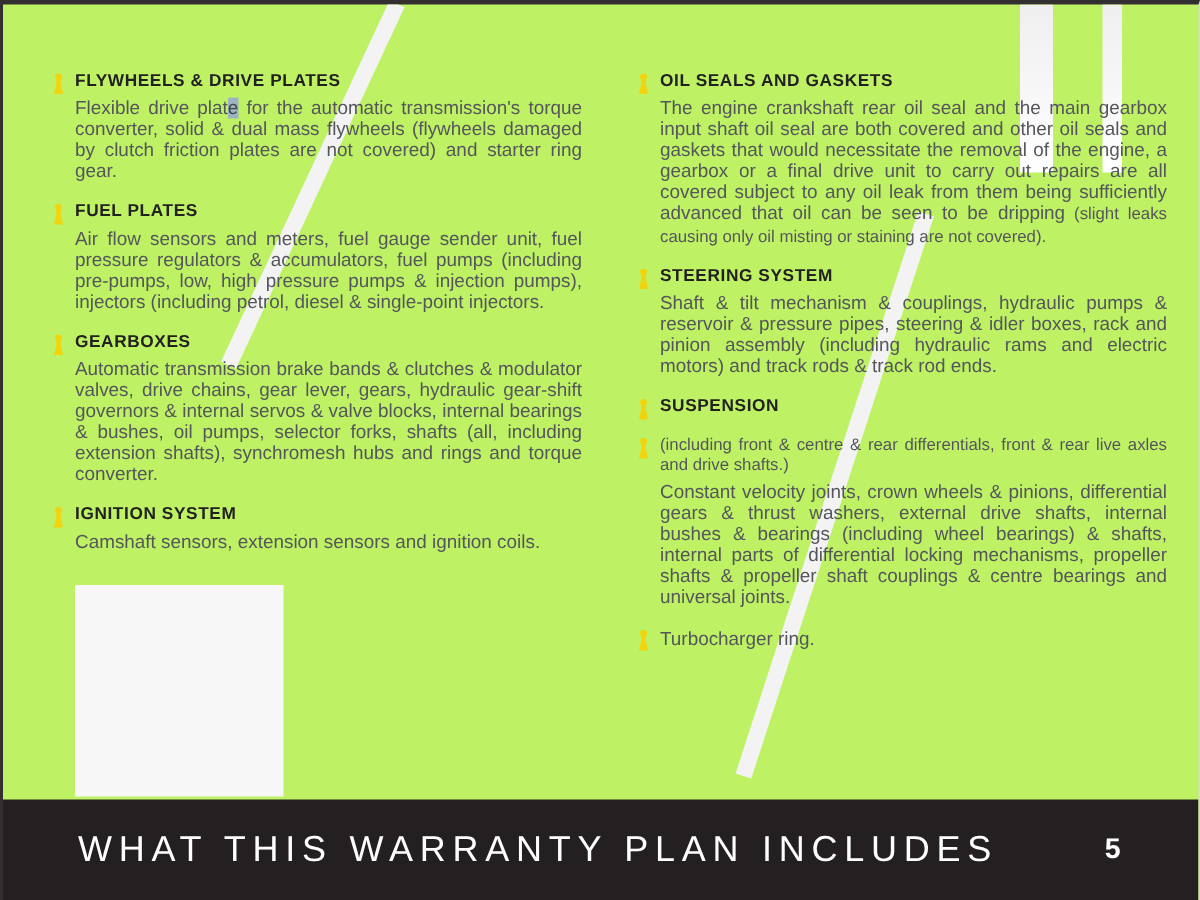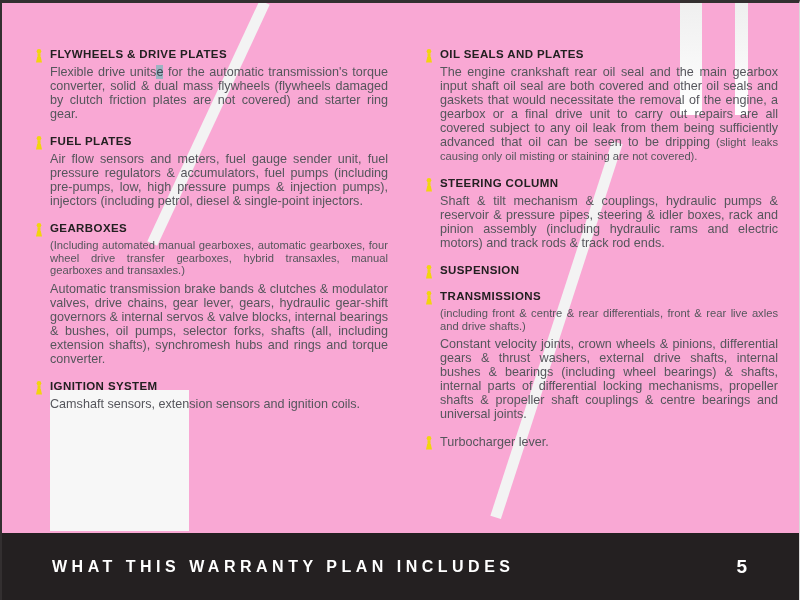--- a/index.html
+++ b/index.html
@@ -1,17 +1,17 @@
 <!DOCTYPE html>
 <html><head>
 <meta charset="utf-8">
 <style>
   html,body{margin:0;padding:0;background:#e9e9e9;}
   .screen{
-    position:relative;width:800px;height:600px;background:#f9a8d4;
+    position:relative;width:800px;height:600px;background:#bef264;
     font-family:"Liberation Sans",sans-serif;overflow:hidden;box-sizing:border-box;
     border-top:3px solid #332f30;border-left:2px solid #332f30;border-right:1px solid #d9d9d9;
   }
   
   .deco{position:absolute;z-index:0;}
   .deco-stripe-a{left:201px;top:-13px;width:11px;height:266px;background:#f3f3f3;transform:rotate(25deg);}
   .deco-stripe-b{left:549px;top:130px;width:11px;height:394px;background:#f3f3f3;transform:rotate(18deg);}
   .deco-bar-a{left:678px;top:0;width:22px;height:112px;background:linear-gradient(#efefef,#ffffff);}
   .deco-bar-b{left:733px;top:0;width:13px;height:112px;background:linear-gradient(#efefef,#ffffff);}
   .deco-block{left:48px;top:387px;width:139px;height:141px;background:#f7f7f7;}
@@ -24,21 +24,21 @@
   .item h3{margin:0 0 5px 0;font-size:11.5px;font-weight:bold;letter-spacing:0.4px;color:#232021;}
   .item p{margin:0 0 5px 0;font-size:12.6px;line-height:14px;color:#55565c;text-align:justify;}
   .item p.small, .item span.small{font-size:11.2px;line-height:12.5px;}
   .sel{background:#9db3c2;color:#3c4650;}
 
   .bar{
     position:absolute;left:0;right:0;bottom:0;height:67px;background:#242021;z-index:2;
     display:flex;align-items:center;justify-content:space-between;
     padding:0 52px 0 50px;box-sizing:border-box;
   }
-  .bar-title{color:#ffffff;font-size:16px;font-weight:bold;letter-spacing:4.5px;white-space:nowrap;}
+  .bar-title{color:#ffffff;font-size:24px;font-weight:normal;letter-spacing:4.5px;white-space:nowrap;}
   .bar-page{color:#ffffff;font-size:19px;font-weight:bold;}
 </style>
 </head>
 <body>
 
 <div class="screen">
 
   <div class="deco deco-stripe-a"></div>
   <div class="deco deco-stripe-b"></div>
   <div class="deco deco-bar-a"></div>
@@ -51,21 +51,21 @@
       <span class="bullet">
         <svg width="10" height="14" viewBox="0 0 10 14">
             <g fill="#f2d40e">
               <circle cx="5" cy="2.3" r="2.3"></circle>
               <rect x="3.5" y="4.2" width="3" height="4"></rect>
               <path d="M2 13.6 L3.2 8 H6.8 L8 13.6 Z"></path>
             </g>
           </svg>
       </span>
       <h3>FLYWHEELS &amp; DRIVE PLATES</h3>
-      <p><span>Flexible drive units</span><span class="sel">e</span><span> for the automatic transmission's torque converter, solid &amp; dual mass flywheels (flywheels damaged by clutch friction plates are not covered) and starter ring gear.</span></p>
+      <p><span>Flexible drive plat</span><span class="sel">e</span><span> for the automatic transmission's torque converter, solid &amp; dual mass flywheels (flywheels damaged by clutch friction plates are not covered) and starter ring gear.</span></p>
     </section>
 
     <section class="item">
       <span class="bullet">
         <svg width="10" height="14" viewBox="0 0 10 14">
             <g fill="#f2d40e">
               <circle cx="5" cy="2.3" r="2.3"></circle>
               <rect x="3.5" y="4.2" width="3" height="4"></rect>
               <path d="M2 13.6 L3.2 8 H6.8 L8 13.6 Z"></path>
             </g>
@@ -79,21 +79,20 @@
       <span class="bullet">
         <svg width="10" height="14" viewBox="0 0 10 14">
             <g fill="#f2d40e">
               <circle cx="5" cy="2.3" r="2.3"></circle>
               <rect x="3.5" y="4.2" width="3" height="4"></rect>
               <path d="M2 13.6 L3.2 8 H6.8 L8 13.6 Z"></path>
             </g>
           </svg>
       </span>
       <h3>GEARBOXES</h3>
-      <p class="small">(Including automated manual gearboxes, automatic gearboxes, four wheel drive transfer gearboxes, hybrid transaxles, manual gearboxes and transaxles.)</p>
       <p>Automatic transmission brake bands &amp; clutches &amp; modulator valves, drive chains, gear lever, gears, hydraulic gear-shift governors &amp; internal servos &amp; valve blocks, internal bearings &amp; bushes, oil pumps, selector forks, shafts (all, including extension shafts), synchromesh hubs and rings and torque converter.</p>
     </section>
 
     <section class="item">
       <span class="bullet">
         <svg width="10" height="14" viewBox="0 0 10 14">
             <g fill="#f2d40e">
               <circle cx="5" cy="2.3" r="2.3"></circle>
               <rect x="3.5" y="4.2" width="3" height="4"></rect>
               <path d="M2 13.6 L3.2 8 H6.8 L8 13.6 Z"></path>
@@ -111,35 +110,35 @@
     <section class="item">
       <span class="bullet">
         <svg width="10" height="14" viewBox="0 0 10 14">
             <g fill="#f2d40e">
               <circle cx="5" cy="2.3" r="2.3"></circle>
               <rect x="3.5" y="4.2" width="3" height="4"></rect>
               <path d="M2 13.6 L3.2 8 H6.8 L8 13.6 Z"></path>
             </g>
           </svg>
       </span>
-      <h3>OIL SEALS AND PLATES</h3>
+      <h3>OIL SEALS AND GASKETS</h3>
       <p><span>The engine crankshaft rear oil seal and the main gearbox input shaft oil seal are both covered and other oil seals and gaskets that would necessitate the removal of the engine, a gearbox or a final drive unit to carry out repairs are all covered subject to any oil leak from them being sufficiently advanced that oil can be seen to be dripping</span><span class="small"> (slight leaks causing only oil misting or staining are not covered).</span></p>
     </section>
 
     <section class="item">
       <span class="bullet">
         <svg width="10" height="14" viewBox="0 0 10 14">
             <g fill="#f2d40e">
               <circle cx="5" cy="2.3" r="2.3"></circle>
               <rect x="3.5" y="4.2" width="3" height="4"></rect>
               <path d="M2 13.6 L3.2 8 H6.8 L8 13.6 Z"></path>
             </g>
           </svg>
       </span>
-      <h3>STEERING COLUMN</h3>
+      <h3>STEERING SYSTEM</h3>
       <p>Shaft &amp; tilt mechanism &amp; couplings, hydraulic pumps &amp; reservoir &amp; pressure pipes, steering &amp; idler boxes, rack and pinion assembly (including hydraulic rams and electric motors) and track rods &amp; track rod ends.</p>
     </section>
 
     <section class="item">
       <span class="bullet">
         <svg width="10" height="14" viewBox="0 0 10 14">
             <g fill="#f2d40e">
               <circle cx="5" cy="2.3" r="2.3"></circle>
               <rect x="3.5" y="4.2" width="3" height="4"></rect>
               <path d="M2 13.6 L3.2 8 H6.8 L8 13.6 Z"></path>
@@ -152,36 +151,35 @@
     <section class="item">
       <span class="bullet">
         <svg width="10" height="14" viewBox="0 0 10 14">
             <g fill="#f2d40e">
               <circle cx="5" cy="2.3" r="2.3"></circle>
               <rect x="3.5" y="4.2" width="3" height="4"></rect>
               <path d="M2 13.6 L3.2 8 H6.8 L8 13.6 Z"></path>
             </g>
           </svg>
       </span>
-      <h3>TRANSMISSIONS</h3>
       <p class="small">(including front &amp; centre &amp; rear differentials, front &amp; rear live axles and drive shafts.)</p>
       <p>Constant velocity joints, crown wheels &amp; pinions, differential gears &amp; thrust washers, external drive shafts, internal bushes &amp; bearings (including wheel bearings) &amp; shafts, internal parts of differential locking mechanisms, propeller shafts &amp; propeller shaft couplings &amp; centre bearings and universal joints.</p>
     </section>
 
     <section class="item">
       <span class="bullet">
         <svg width="10" height="14" viewBox="0 0 10 14">
             <g fill="#f2d40e">
               <circle cx="5" cy="2.3" r="2.3"></circle>
               <rect x="3.5" y="4.2" width="3" height="4"></rect>
               <path d="M2 13.6 L3.2 8 H6.8 L8 13.6 Z"></path>
             </g>
           </svg>
       </span>
-      <p>Turbocharger lever.</p>
+      <p>Turbocharger ring.</p>
     </section>
 
   </div>
 
   <footer class="bar">
     <div class="bar-title">WHAT THIS WARRANTY PLAN INCLUDES</div>
     <div class="bar-page">5</div>
   </footer>
 
 </div>

